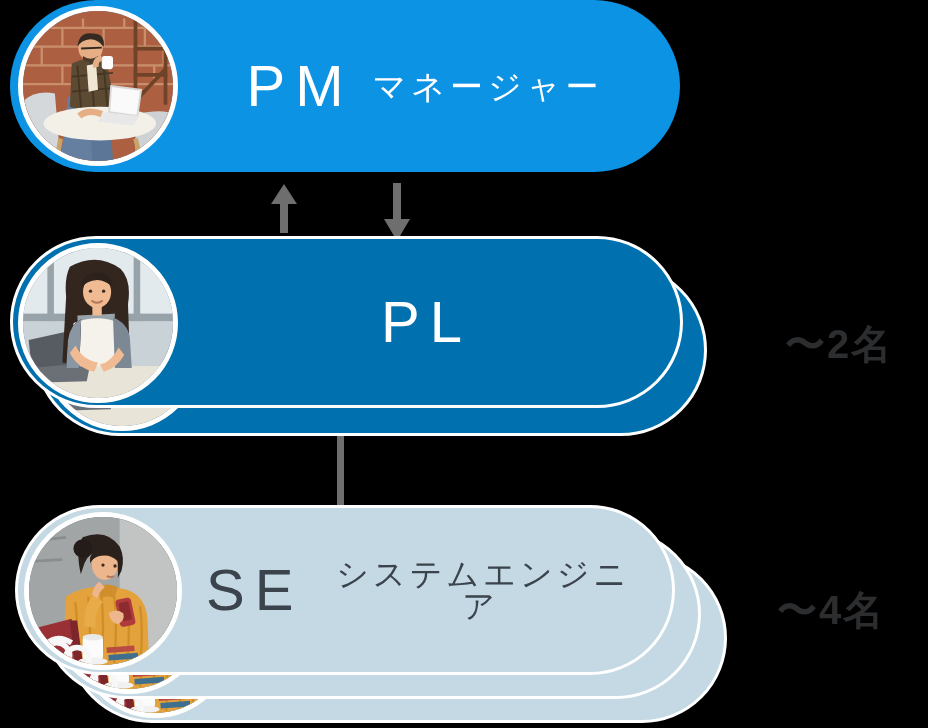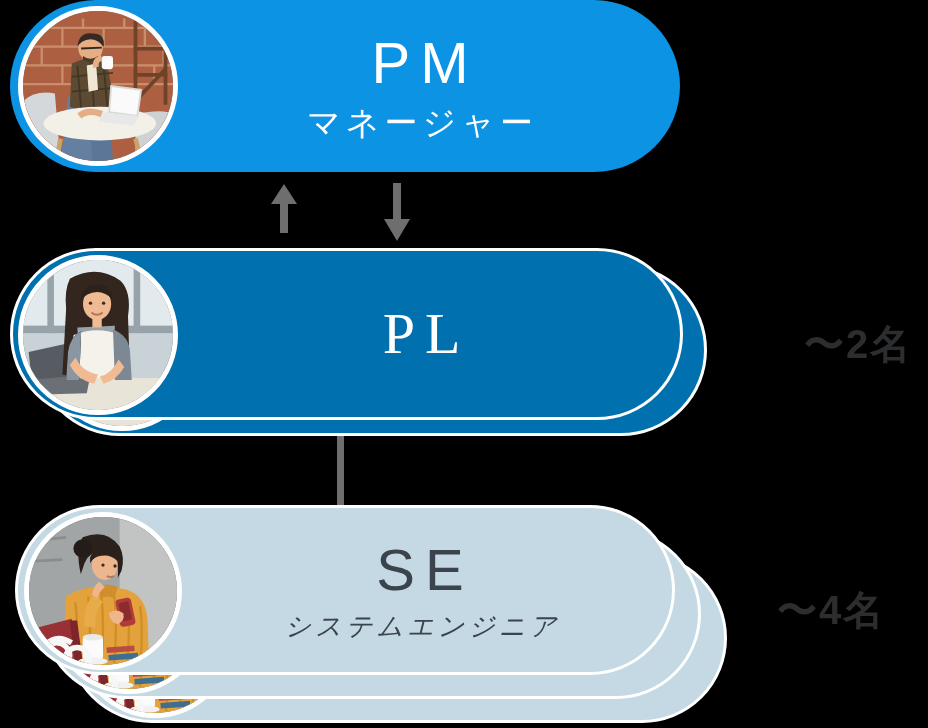--- a/index.html
+++ b/index.html
@@ -31,21 +31,21 @@
     border:5px solid #fff;
     border-radius:50%;
     overflow:hidden;
     background:#7d8488;
   }
   .avatar svg{display:block;width:100%;height:100%;}
 
   .card-text{
     position:absolute;
     left:178px;right:28px;top:0;bottom:0;
-    display:flex;flex-direction:column;
+    display:flex;flex-direction:row;
     align-items:center;justify-content:center;
     gap:14px;
   }
   .code{
     font-size:58px;
     letter-spacing:10px;
     text-indent:10px;
     font-weight:500;
     line-height:1;
   }
@@ -69,45 +69,45 @@
   .arrow .head-down{width:0;height:0;border-left:13px solid transparent;border-right:13px solid transparent;border-top:22px solid var(--connector);}
   .arrow .shaft{width:8px;background:var(--connector);margin:0 auto;}
   #arrow-up{left:271px;top:184px;}
   #arrow-up .shaft{height:29px;}
   #arrow-down{left:384px;top:183px;}
   #arrow-down .shaft{height:36px;}
 
   
   .pl-card{width:673px;height:172px;background:var(--pl-blue);}
   #pl-back{left:34px;top:264px;}
-  #pl-front{left:10px;top:248px;font-family:Liberation Serif, serif;}
+  #pl-front{left:10px;top:236px;}
   .pl-card .avatar{left:5px;top:4px;width:160px;height:160px;}
 
   
   #connector-line{position:absolute;left:337px;top:436px;width:7px;height:70px;background:var(--connector);}
 
   
   .se-card{width:660px;height:170px;background:var(--se-light);}
   #se-back2{left:67px;top:553px;}
   #se-back1{left:41px;top:529px;}
   #se-front{left:15px;top:505px;text-align:center;}
   .se-card .avatar{left:6px;top:4px;width:158px;height:158px;}
-  .se-card .title{font-size:26px;letter-spacing:4px;font-style:italic;}
+  .se-card .title{font-size:32px;letter-spacing:4px;}
 
   
   .count-label{
     position:absolute;
     color:var(--count-color);
     font-size:40px;
     font-weight:700;
     letter-spacing:2px;
     line-height:1.2;
     white-space:nowrap;
   }
-  #pl-count{left:804px;top:320px;}
+  #pl-count{left:785px;top:320px;}
   #se-count{left:777px;top:586px;}
 </style>
 </head>
 <body>
 
 <div id="stage">
 
   <div id="pm-card" class="card light">
     <div class="avatar">
   <svg viewBox="0 0 160 160" preserveAspectRatio="xMidYMid slice">

